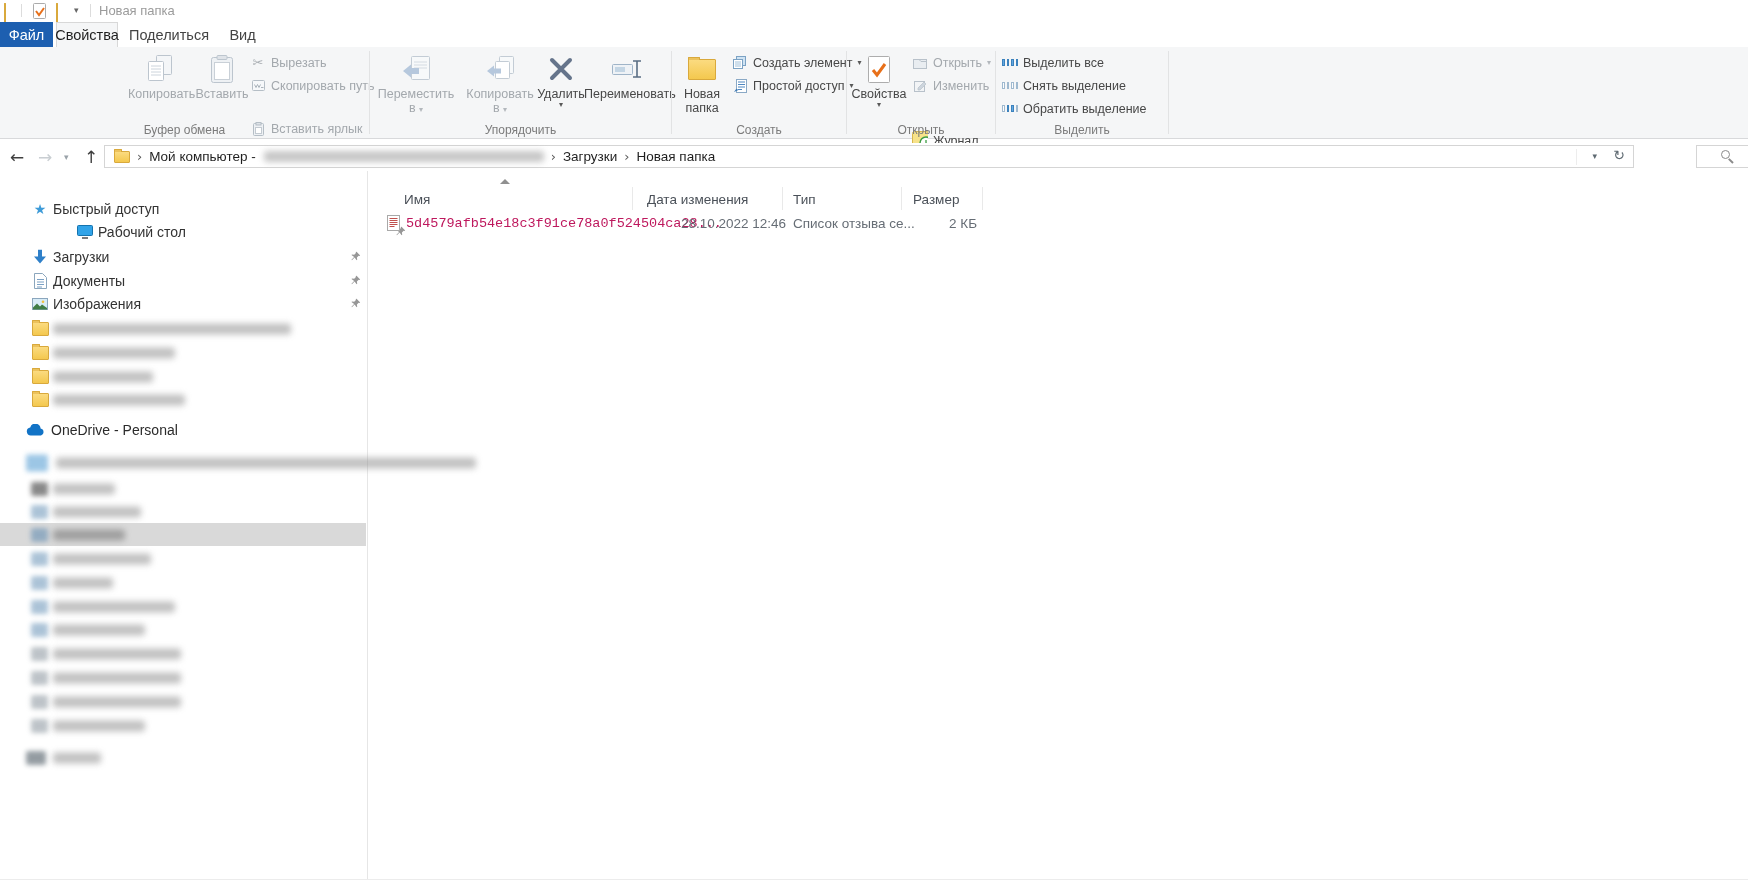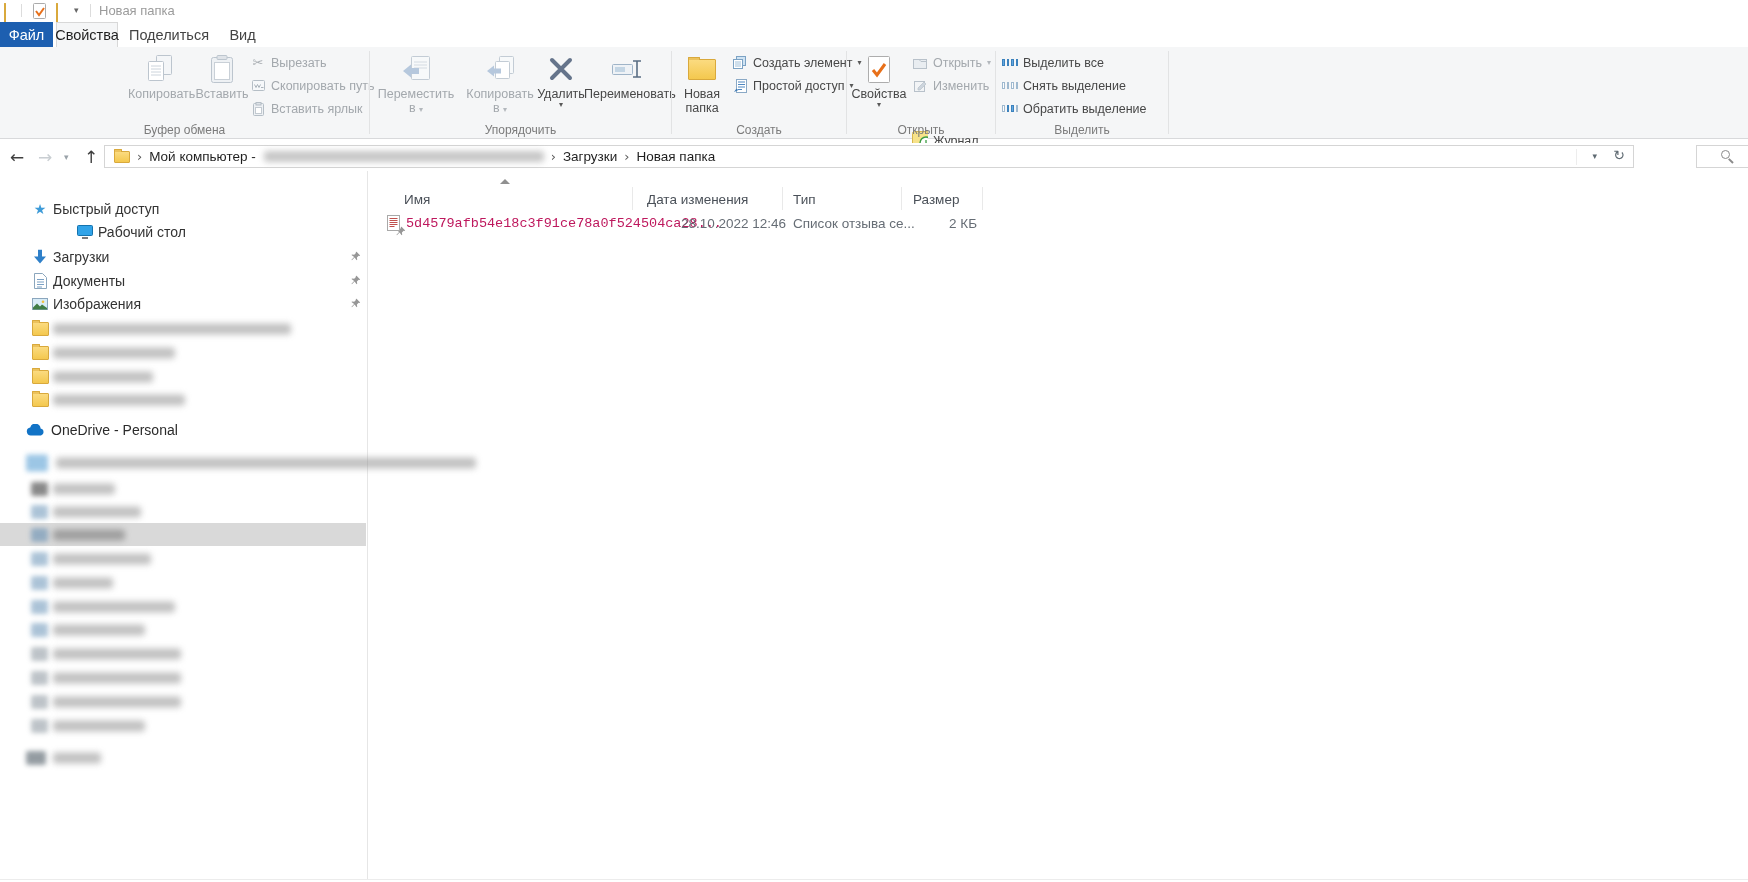--- a/index.html
+++ b/index.html
@@ -140,21 +140,21 @@
       <div class="sbtn dis r2" style="left:250px;">
         <span class="sic">
           <svg width="13" height="11">
               <rect x="0.5" y="0.5" width="12" height="10" rx="1" fill="#f6f8fa" stroke="#b5bec6"></rect>
               <path d="M2.5 4.5l1.5 3 1.5-3 1.5 3 1.5-3" stroke="#aab3bb" fill="none"></path>
               <path d="M9 7.5h2.5" stroke="#aab3bb"></path>
             </svg>
         </span>
         <span>Скопировать путь</span>
       </div>
-      <div class="sbtn dis r3" style="left:250px;">
+      <div class="sbtn dis r3" style="left:250px;margin-top:20px;">
         <span class="sic">
           <svg width="11" height="14">
               <rect x="0.5" y="1.5" width="10" height="12" rx="1" fill="#eef1f4" stroke="#b5bec6"></rect>
               <rect x="3" y="0.5" width="5" height="2.5" fill="#dde2e7" stroke="#b5bec6"></rect>
               <rect x="2.5" y="5.5" width="6" height="6" fill="#fff" stroke="#c3cad1"></rect>
             </svg>
         </span>
         <span>Вставить ярлык</span>
       </div>
       <div class="glabel">Буфер обмена</div>

